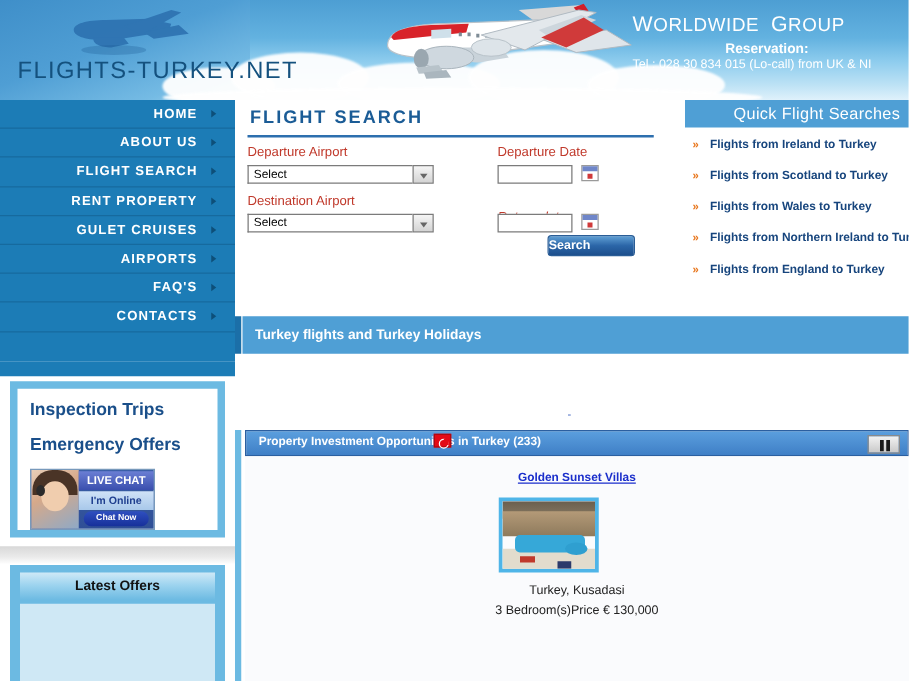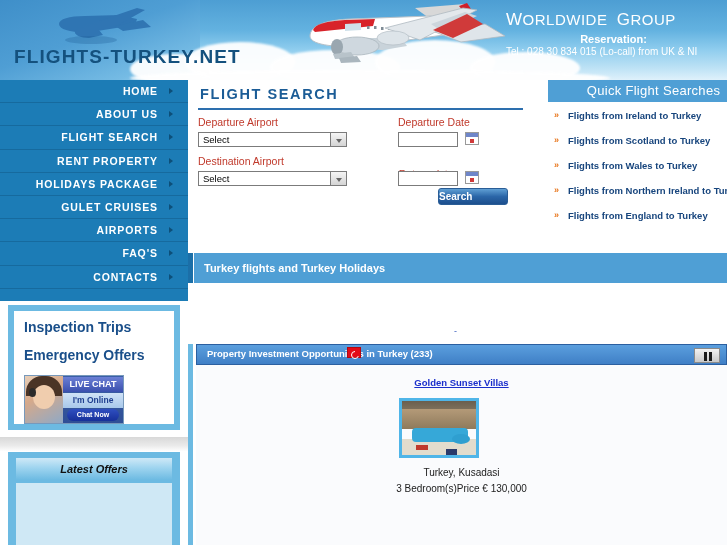--- a/index.html
+++ b/index.html
@@ -26,21 +26,21 @@
     position:absolute; left:130px; top:36px; width:480px; height:46px;
   }
   .clouds i {
     position:absolute; display:block; border-radius:50%;
     background:#ffffff; opacity:.95; filter: blur(1px);
   }
   .plane { position:absolute; left:215px; top:2px; width:300px; height:74px; }
   .logo-plane { position:absolute; left:45px; top:2px; width:110px; height:46px; }
   .logo-text {
     position:absolute; left:14px; top:46px;
-    font-size:19px; font-weight:bold; letter-spacing:1.1px;
+    font-size:19px; font-weight:normal; letter-spacing:1.1px;
     color:#14517e; font-family:"Liberation Sans", sans-serif;
   }
   .hdr-right { position:absolute; right:6px; top:10px; text-align:left; width:215px; }
   .ww-line { font-size:15px; color:#ffffff; letter-spacing:.5px; white-space:nowrap; }
   .ww-line .big { font-size:17px; }
   .res { font-size:11px; font-weight:bold; color:#ffffff; margin-top:3px;text-align:center; }
   .tel { font-size:10px; color:#ffffff; margin-top:1px; white-space:nowrap; }
 
   
   .leftnav {
@@ -104,21 +104,21 @@
     position:absolute; left:0; top:437px; width:188px; height:14px;
     background:linear-gradient(180deg,#d8d8d8 0%,#eaeaea 60%,#fdfdfd 100%);
   }
   .offers-panel {
     position:absolute; left:8px; top:452px; width:172px; height:93px;
     background:#6cbae2; padding:6px 8px;
   }
   .offers-head {
     width:100%; height:22px; line-height:22px; text-align:center;
     background:linear-gradient(180deg,#cfe9f7 0%,#9ed4ef 45%,#6cbae2 100%);
-    color:#111111; font-size:11px; font-weight:bold;font-style:italic;
+    color:#111111; font-size:11px; font-weight:bold;
   }
   .offers-body { width:100%; height:62px; background:#cfe8f5; margin-top:3px; }
 
   
   .main { position:absolute; left:188px; top:80px; width:539px; height:465px; background:#ffffff; }
   .fs-title {
     position:absolute; left:12px; top:6px;
     font-size:14.5px; font-weight:bold; letter-spacing:1.6px; color:#1b5c96;
     font-family:"Liberation Sans", sans-serif;
   }
@@ -330,24 +330,20 @@
     </div>
     <div class="navitem">
       <span>FLIGHT SEARCH</span>
       <span class="chev"></span>
     </div>
     <div class="navitem">
       <span>RENT PROPERTY</span>
       <span class="chev"></span>
     </div>
     <div class="navitem">
-      <span>HOLIDAYS PACKAGE</span>
-      <span class="chev"></span>
-    </div>
-    <div class="navitem">
       <span>GULET CRUISES</span>
       <span class="chev"></span>
     </div>
     <div class="navitem">
       <span>AIRPORTS</span>
       <span class="chev"></span>
     </div>
     <div class="navitem">
       <span>FAQ'S</span>
       <span class="chev"></span>

